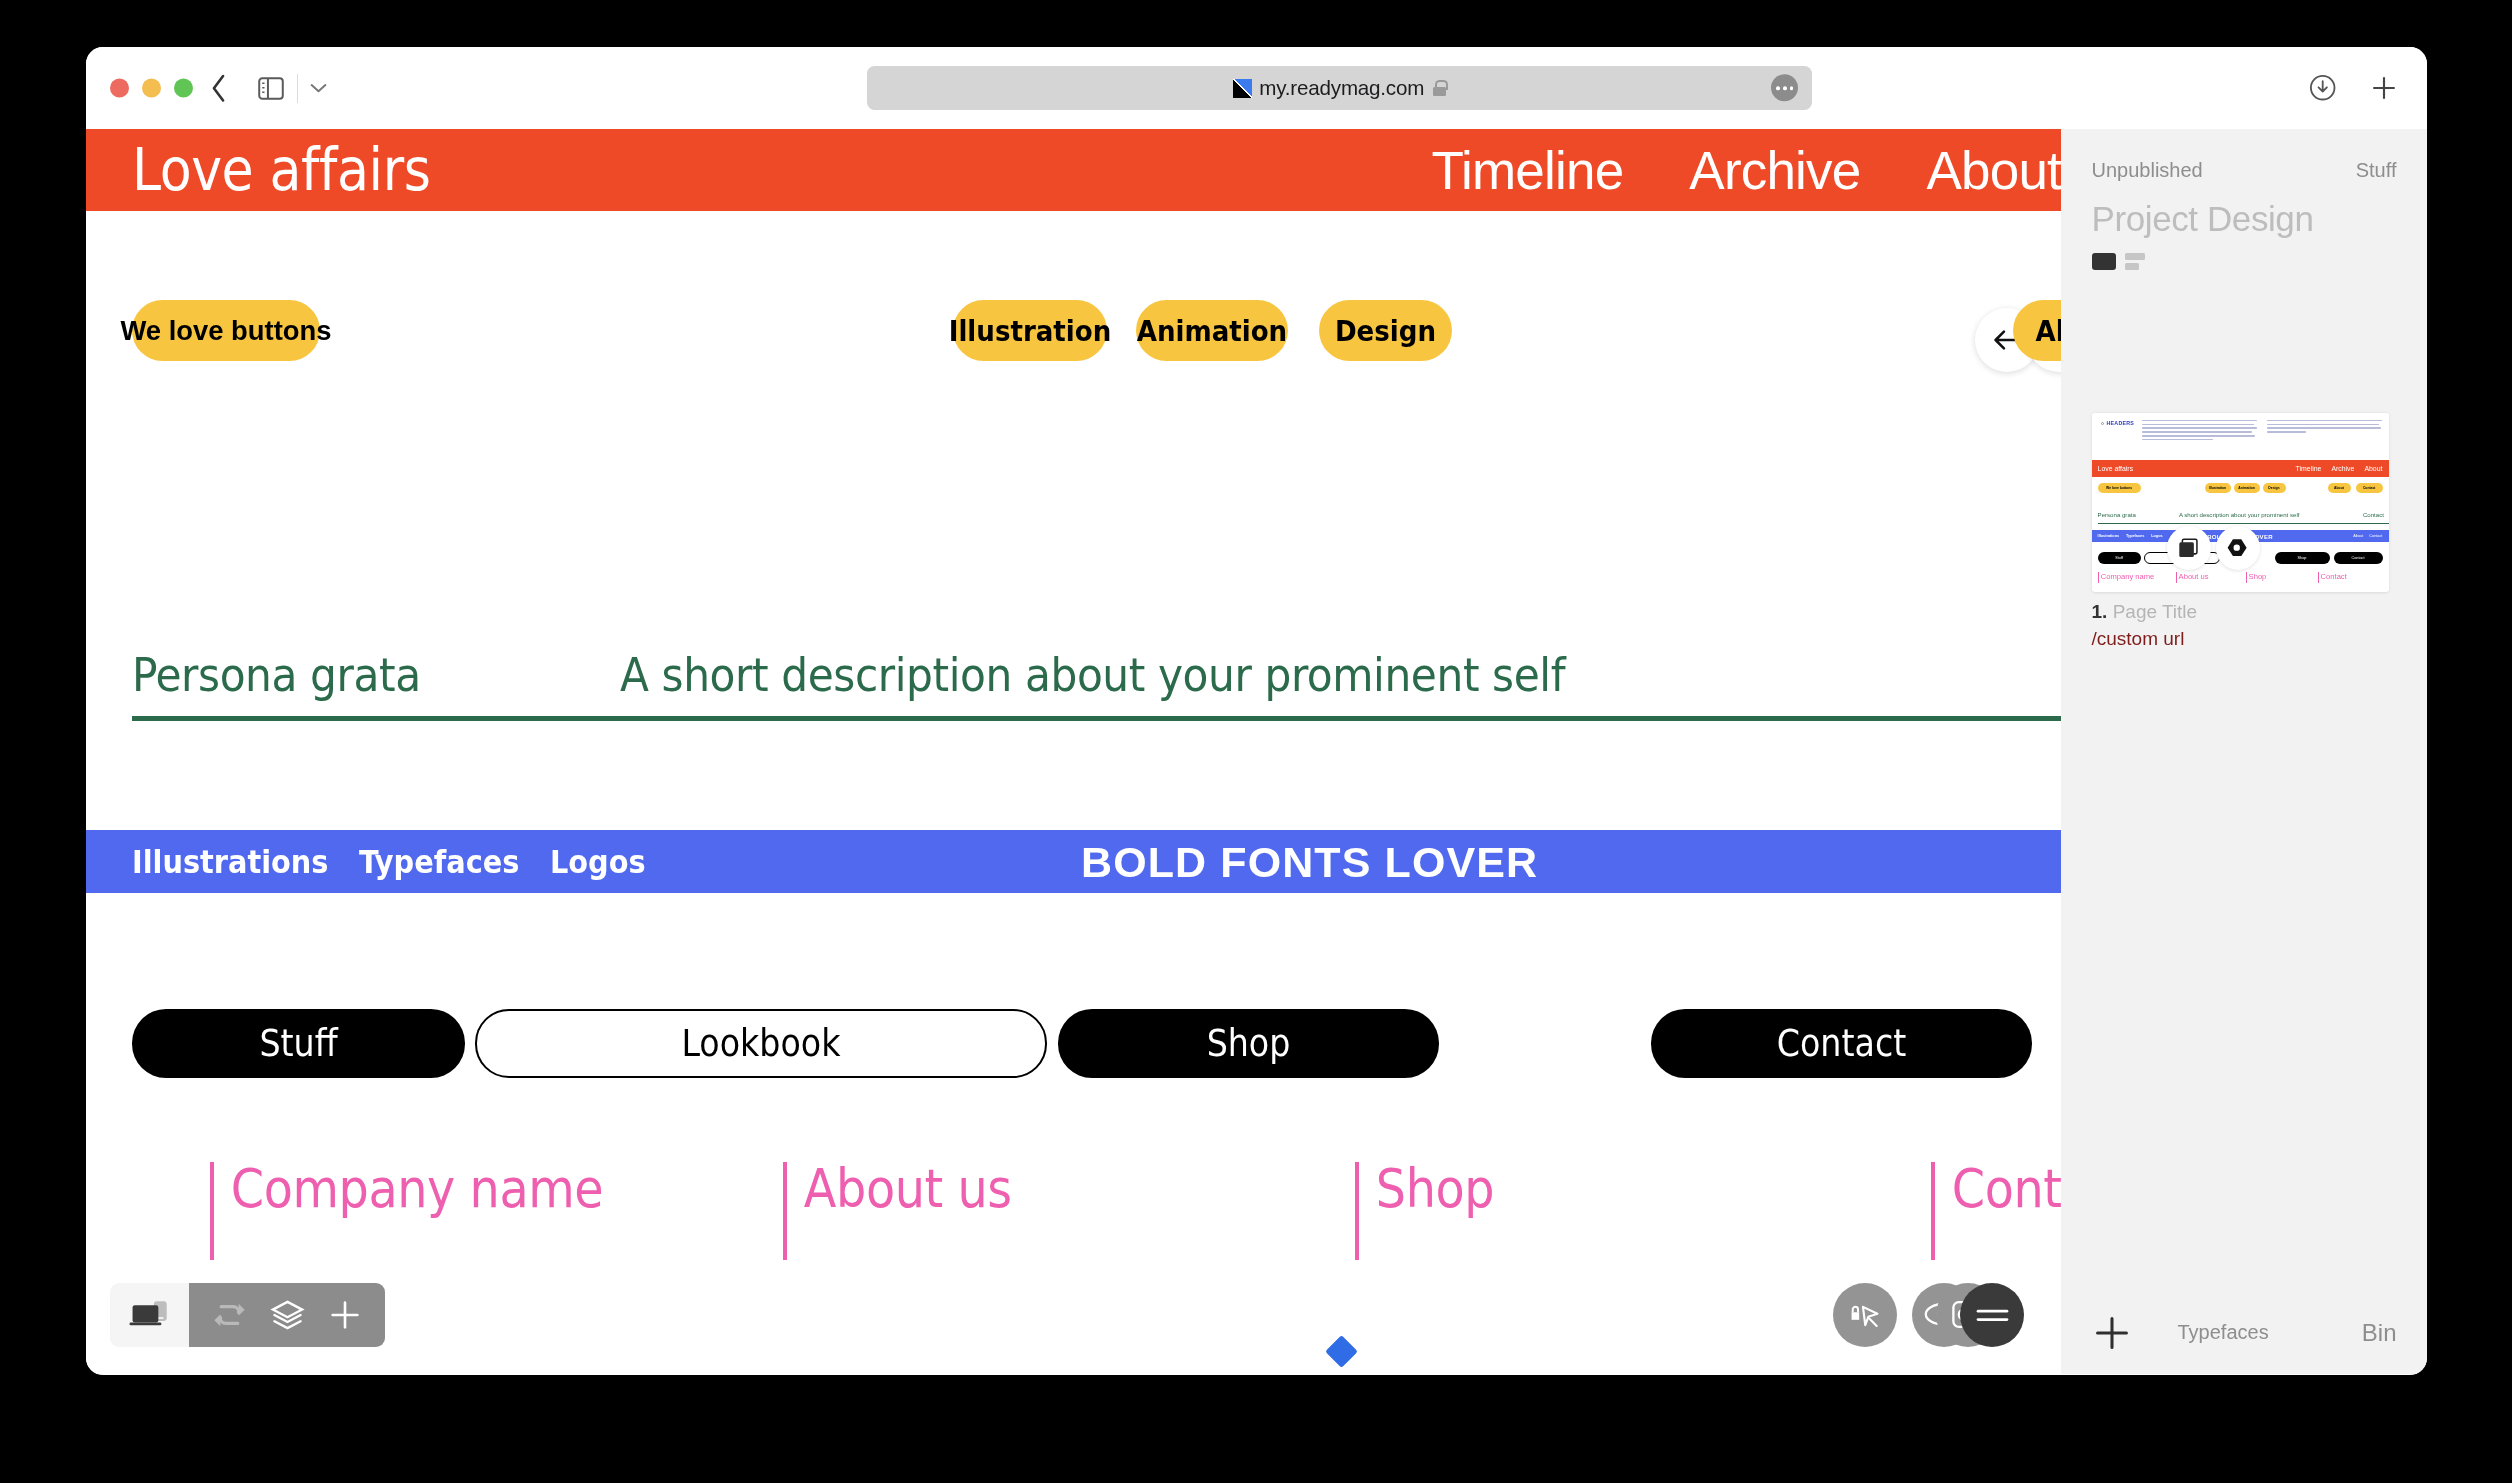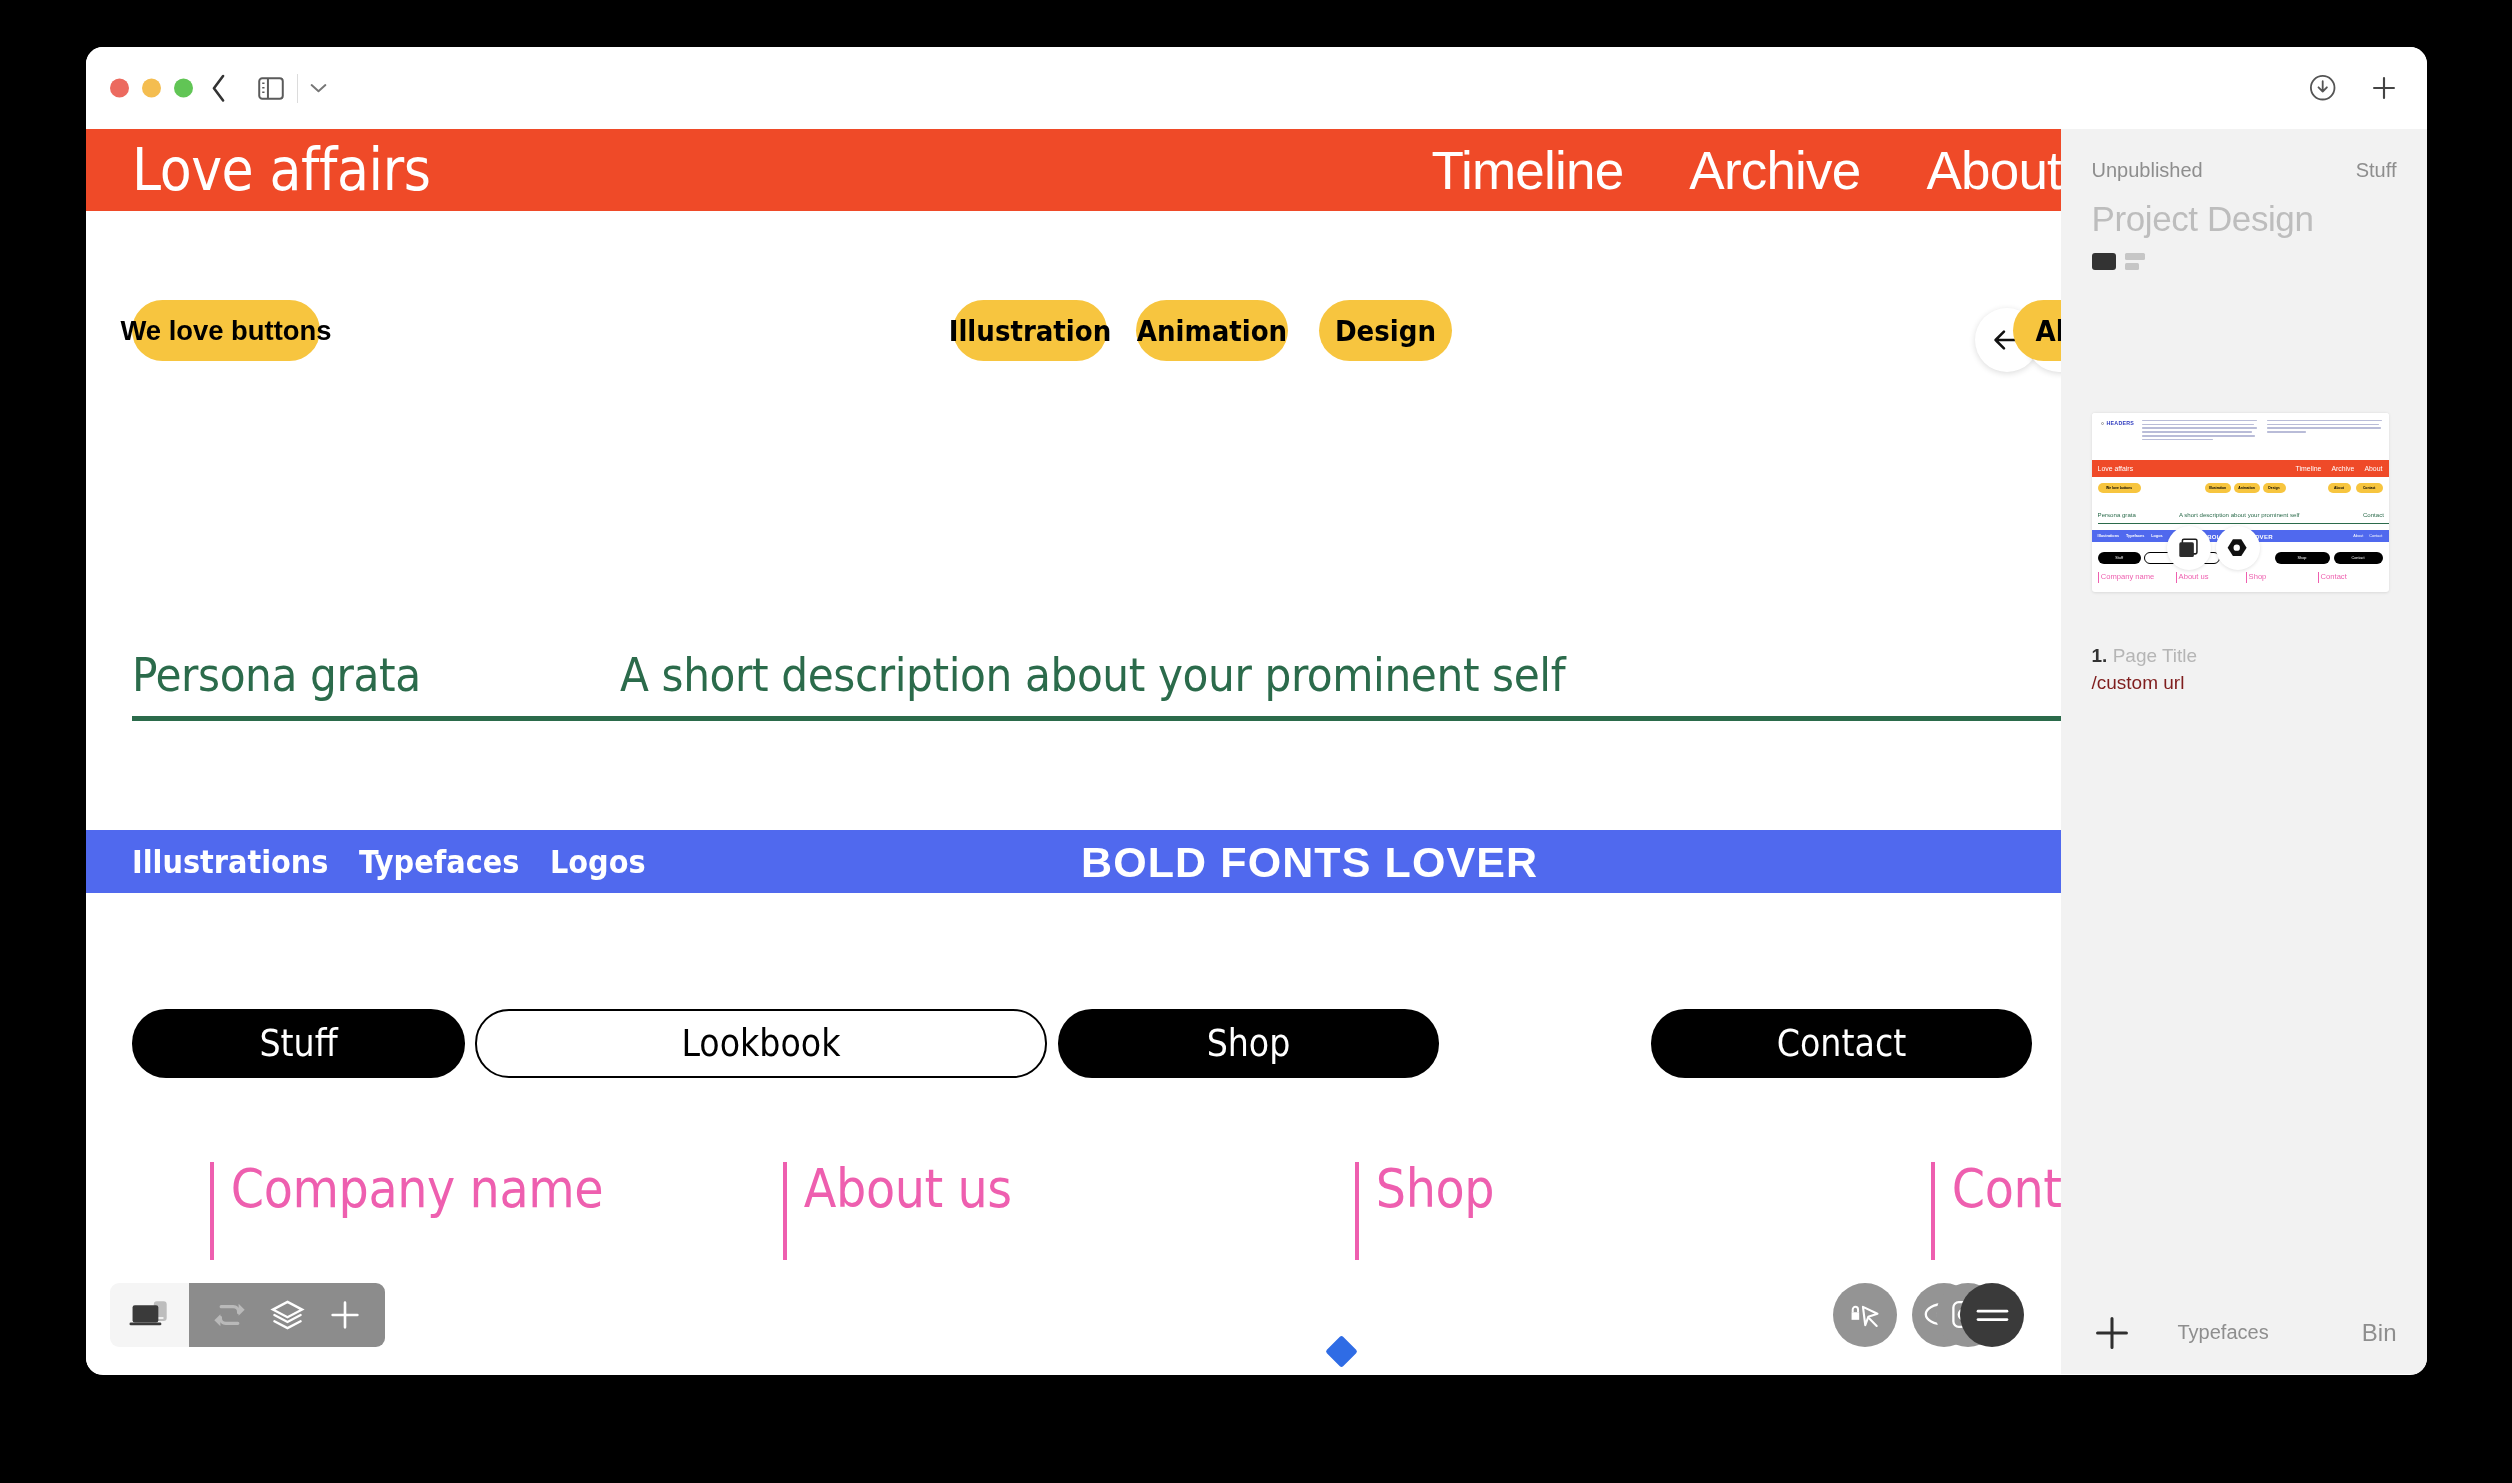--- a/index.html
+++ b/index.html
@@ -615,21 +615,21 @@
     border-radius: 50%;
     background: #ffffff;
     display: flex; align-items: center; justify-content: center;
     box-shadow: 0 0.8px 3.8px rgba(0,0,0,0.12);
   }
   .th-overlay-1 { left: 75px; top: 113px; }
   .th-overlay-2 { left: 124px; top: 113px; }
 
   .sb-pagelabel {
     position: absolute;
-    left: 30.5px; top: 514px;
+    left: 30.5px; top: 470px;
     font-size: 19px;
     line-height: 1.42;
   }
   .sb-pagenum { color: #333333; font-weight: bold; }
   .sb-pagetitle { color: #b5b5b5; }
   .sb-pageurl { color: #7f1d1d; }
 
   .sb-bottom {
     position: absolute;
     left: 0; bottom: 21.3px;
@@ -671,20 +671,32 @@
     </div>
 
     <div class="chrome-divider"></div>
 
     <div class="chev-down">
       <svg width="17" height="10.7" viewBox="0 0 22 14" aria-hidden="true">
         <path d="M2 3 L11 11 L20 3" fill="none" stroke="#777" stroke-width="2.6" stroke-linecap="round" stroke-linejoin="round"></path>
       </svg>
     </div>
 
+    <div class="urlbar">
+      <div class="url-inner">
+        <span class="favicon"></span>
+        <span class="url-text">my.readymag.com</span>
+        <span class="lock-glyph"></span>
+      </div>
+      <div class="url-more">
+        <i></i>
+          <i></i>
+          <i></i>
+      </div>
+    </div>
 
     <div class="chrome-right">
       <div class="chrome-icon-btn">
         <svg width="27.4" height="27.4" viewBox="0 0 36 36" aria-hidden="true">
           <circle cx="18" cy="18" r="15.5" fill="none" stroke="#555" stroke-width="2.4"></circle>
           <path d="M18 9.5 L18 23 M12.5 17.5 L18 23 L23.5 17.5" fill="none" stroke="#555" stroke-width="2.4" stroke-linecap="round" stroke-linejoin="round"></path>
         </svg>
       </div>
       <div class="chrome-icon-btn">
         <svg width="26" height="26" viewBox="0 0 34 34" aria-hidden="true">

